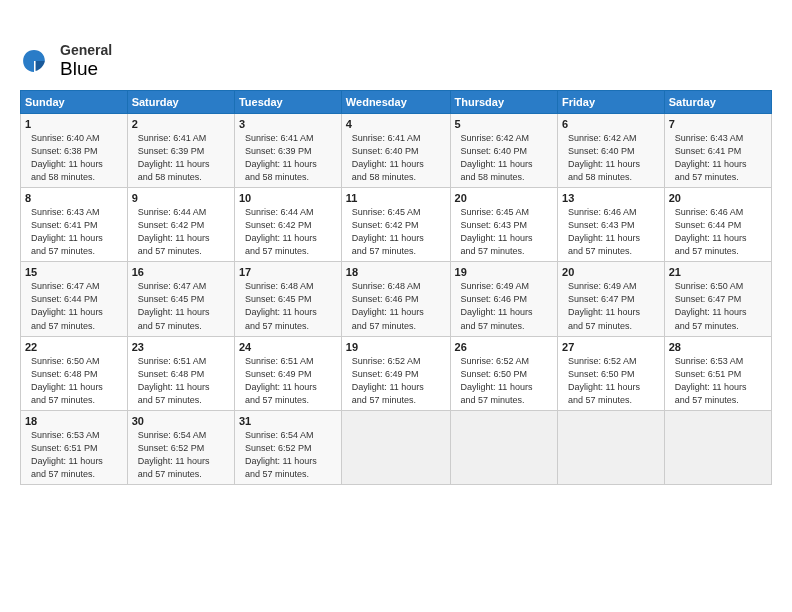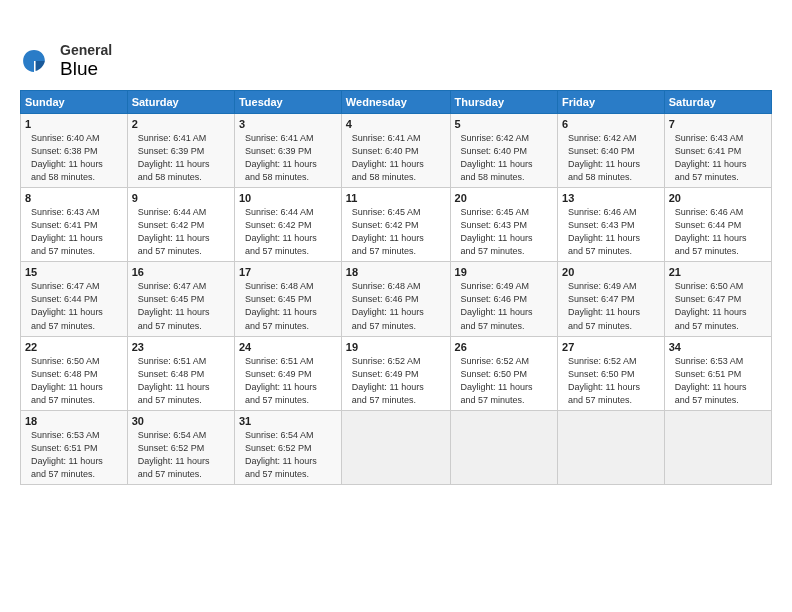--- a/index.html
+++ b/index.html
@@ -232,21 +232,21 @@
           </td>
           <td>
             <span class="day-num">26</span>
             <div class="day-info">Sunrise: 6:52 AM<br>Sunset: 6:50 PM<br>Daylight: 11 hours<br>and 57 minutes.</div>
           </td>
           <td>
             <span class="day-num">27</span>
             <div class="day-info">Sunrise: 6:52 AM<br>Sunset: 6:50 PM<br>Daylight: 11 hours<br>and 57 minutes.</div>
           </td>
           <td>
-            <span class="day-num">34</span>
+            <span class="day-num">28</span>
             <div class="day-info">Sunrise: 6:53 AM<br>Sunset: 6:51 PM<br>Daylight: 11 hours<br>and 57 minutes.</div>
           </td>
         </tr>
         <tr>
           <td>
             <span class="day-num">18</span>
             <div class="day-info">Sunrise: 6:53 AM<br>Sunset: 6:51 PM<br>Daylight: 11 hours<br>and 57 minutes.</div>
           </td>
           <td>
             <span class="day-num">30</span>

